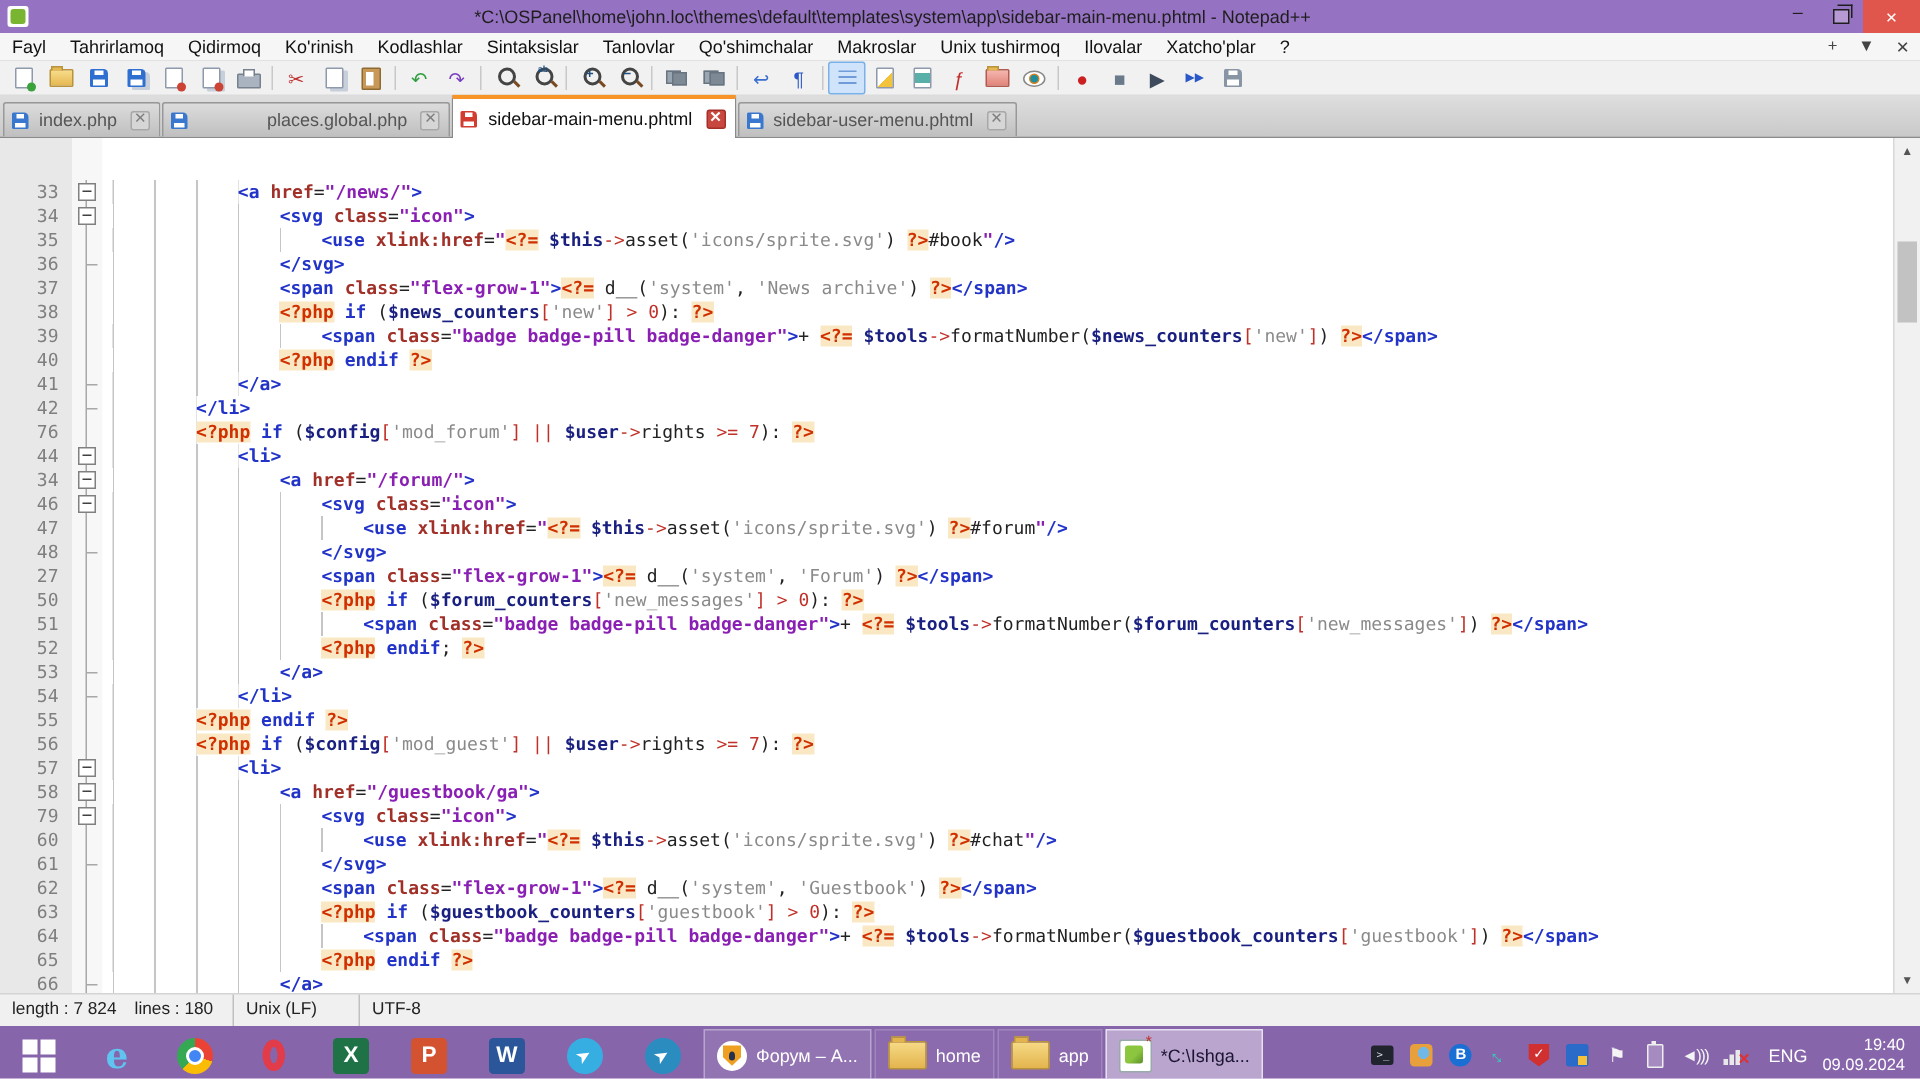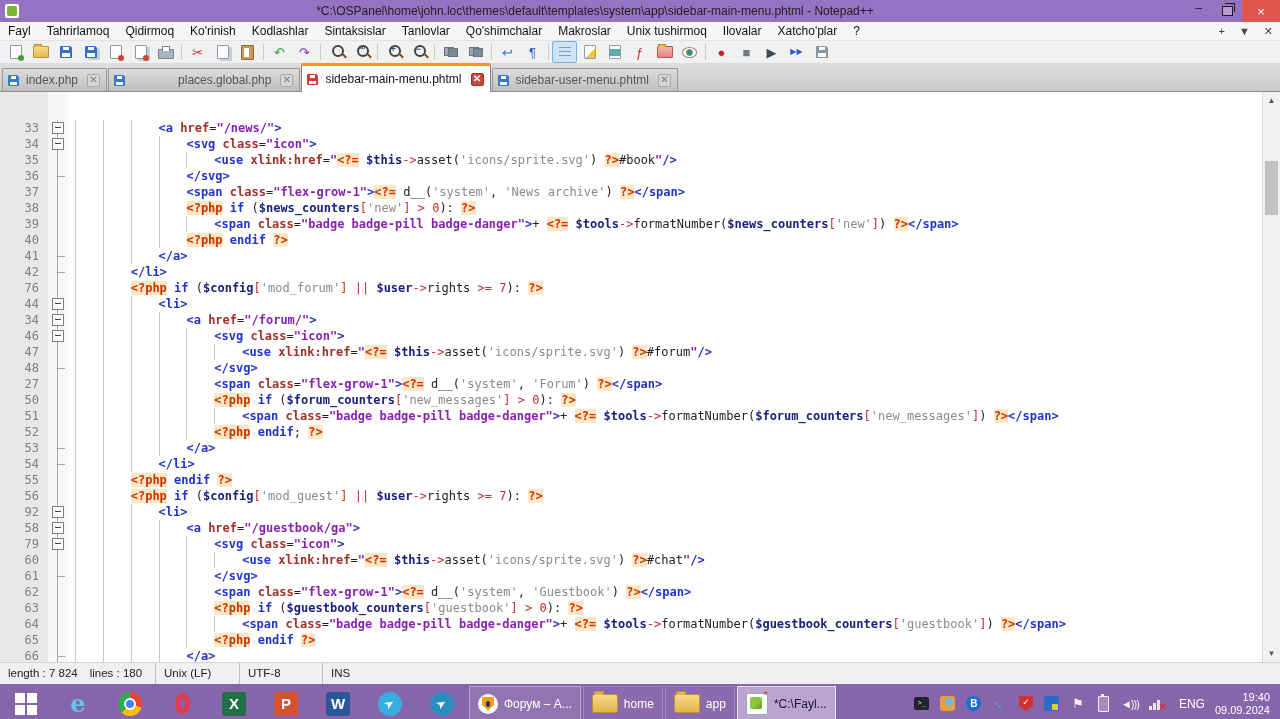--- a/index.html
+++ b/index.html
@@ -493,21 +493,21 @@
         <span class="code"><span class="sp" style="width: 55.72px;"></span><span class="tk-h">&lt;?php</span><span class="tk-p"> </span><span class="tk-k">endif</span><span class="tk-p"> </span><span class="tk-h">?&gt;</span></span>
       </div>
       <div class="cl">
         <span class="ln">56</span>
         <span class="fm">
           <i class="vl"></i>
         </span>
         <span class="code"><span class="sp" style="width: 55.72px;"></span><span class="tk-h">&lt;?php</span><span class="tk-p"> </span><span class="tk-k">if</span><span class="tk-p"> (</span><span class="tk-r">$config</span><span class="tk-o">[</span><span class="tk-q">'mod_guest'</span><span class="tk-o">]</span><span class="tk-o"> || </span><span class="tk-r">$user</span><span class="tk-o">-&gt;</span><span class="tk-p">rights</span><span class="tk-o"> &gt;= </span><span class="tk-m">7</span><span class="tk-p">): </span><span class="tk-h">?&gt;</span></span>
       </div>
       <div class="cl">
-        <span class="ln">92</span>
+        <span class="ln">57</span>
         <span class="fm">
           <i class="vl"></i>
           <i class="box"></i>
         </span>
         <span class="code"><span class="sp" style="width: 83.58px;"></span><span class="tk-g">&lt;li&gt;</span></span>
       </div>
       <div class="cl">
         <span class="ln">58</span>
         <span class="fm">
           <i class="vl"></i>
@@ -594,21 +594,20 @@
     <div class="arr up">▲</div>
     <div class="thumb"></div>
     <div class="arr down">▼</div>
   </div>
 </div>
 
 <div class="statusbar">
   <div class="sb" style="width:147px;"><span>length : 7 824</span><span class="gap" style="width:12px;"></span><span>lines : 180</span></div>
   <div class="sb" style="width:75px;">Unix (LF)</div>
   <div class="sb" style="width:74px;">UTF-8</div>
-  <div class="sb" style="flex:1;">INS</div>
 </div>
 
 <div class="taskbar" id="taskbar">
   <div id="tb-apps" style="display:flex;">
       <div class="tk-slot">
         <span class="start">
           <span></span>
           <span></span>
           <span></span>
           <span></span>
@@ -651,21 +650,21 @@
       <div class="task plain">
         <span class="ic fold-big"></span>
         <span>home</span>
       </div>
       <div class="task plain">
         <span class="ic fold-big"></span>
         <span>app</span>
       </div>
       <div class="task active">
         <span class="ic npp-ic"></span>
-        <span>*C:\Fayl...</span>
+        <span>*C:\Ishga...</span>
       </div>
     </div>
   <div class="tray" id="tray">
     <div id="tray-icons" style="display:flex;align-items:center;">
         <div class="tray-ic">
           <span class="term">&gt;_</span>
         </div>
         <div class="tray-ic">
           <span class="osp"></span>
         </div>

